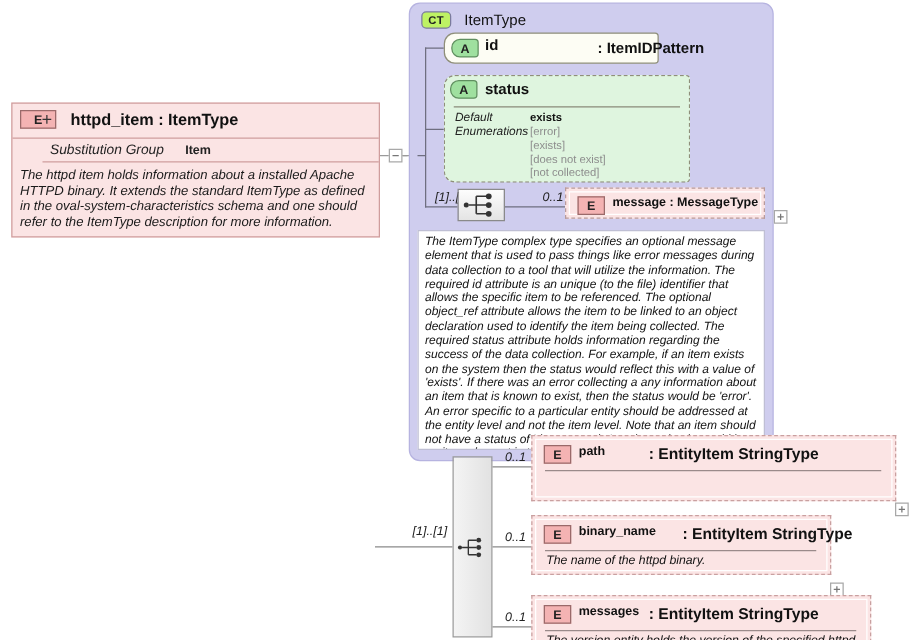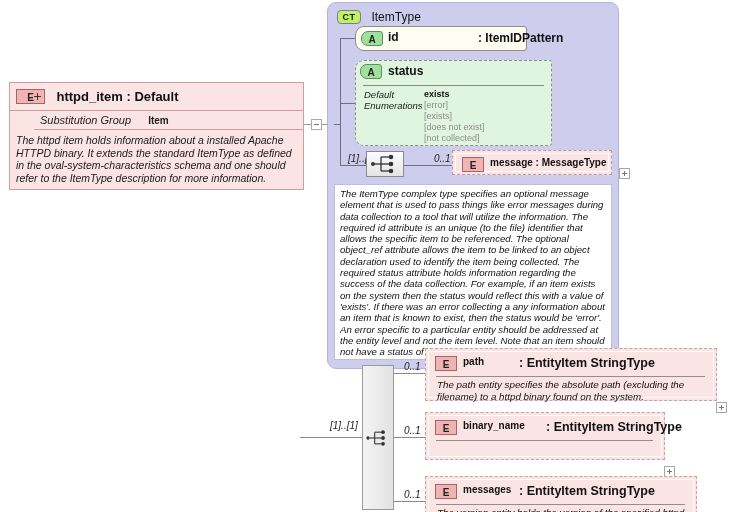--- a/index.html
+++ b/index.html
@@ -207,21 +207,21 @@
 </style>
 </head>
 <body>
 
 <div class="abs" id="httpd-item-box">
   <div class="hdr">
     <span class="badge badge-e badge-eplus">
       <span>E</span>
       <span class="pl"></span>
     </span>
-    <span class="title">httpd_item : Default</span>
+    <span class="title">httpd_item : ItemType</span>
   </div>
   <div class="subrow">
     <span class="lbl">Substitution Group</span>
     <span class="val">Item</span>
   </div>
   <div class="doc">The httpd item holds information about a installed Apache HTTPD binary. It extends the standard ItemType as defined in the oval-system-characteristics schema and one should refer to the ItemType description for more information.</div>
 </div>
 <div class="abs" id="httpd-stub"></div>
 <div class="abs expander" id="httpd-minus"></div>
 <div class="abs" id="httpd-stub2"></div>
@@ -314,34 +314,34 @@
 
 <div class="occ" style="left:404px;top:361px;">0..1</div>
 <div class="ent" style="left:425px;top:348px;width:292px;height:53px;">
   <div class="inner">
     <div class="hdr">
       <span class="badge badge-e ic">E</span>
       <span class="nm" style="left:34px;">path</span>
       <span class="ty" style="left:90px;">: EntityItem StringType</span>
     </div>
     <div class="sep" style="top:24px;right:8px;"></div>
-    <div class="doc" style="top:27px;">The path entity specifies the absolute path (excluding the filename) to a httpd binary found on the system.</div>
   </div>
 </div>
 <div class="abs expander plus" style="left:716px;top:380px;"></div>
 
 <div class="occ" style="left:404px;top:425px;">0..1</div>
 <div class="ent" style="left:425px;top:412px;width:240px;height:48px;">
   <div class="inner">
     <div class="hdr">
       <span class="badge badge-e ic">E</span>
       <span class="nm" style="left:34px;">binary_name</span>
       <span class="ty" style="left:117px;">: EntityItem StringType</span>
     </div>
     <div class="sep" style="top:24px;right:8px;"></div>
+    <div class="doc" style="top:27px;">The name of the httpd binary.</div>
   </div>
 </div>
 <div class="abs expander plus" style="left:664px;top:433px;"></div>
 
 <div class="occ" style="left:404px;top:489px;">0..1</div>
 <div class="ent" style="left:425px;top:476px;width:272px;height:48px;">
   <div class="inner">
     <div class="hdr">
       <span class="badge badge-e ic">E</span>
       <span class="nm" style="left:34px;">messages</span>

